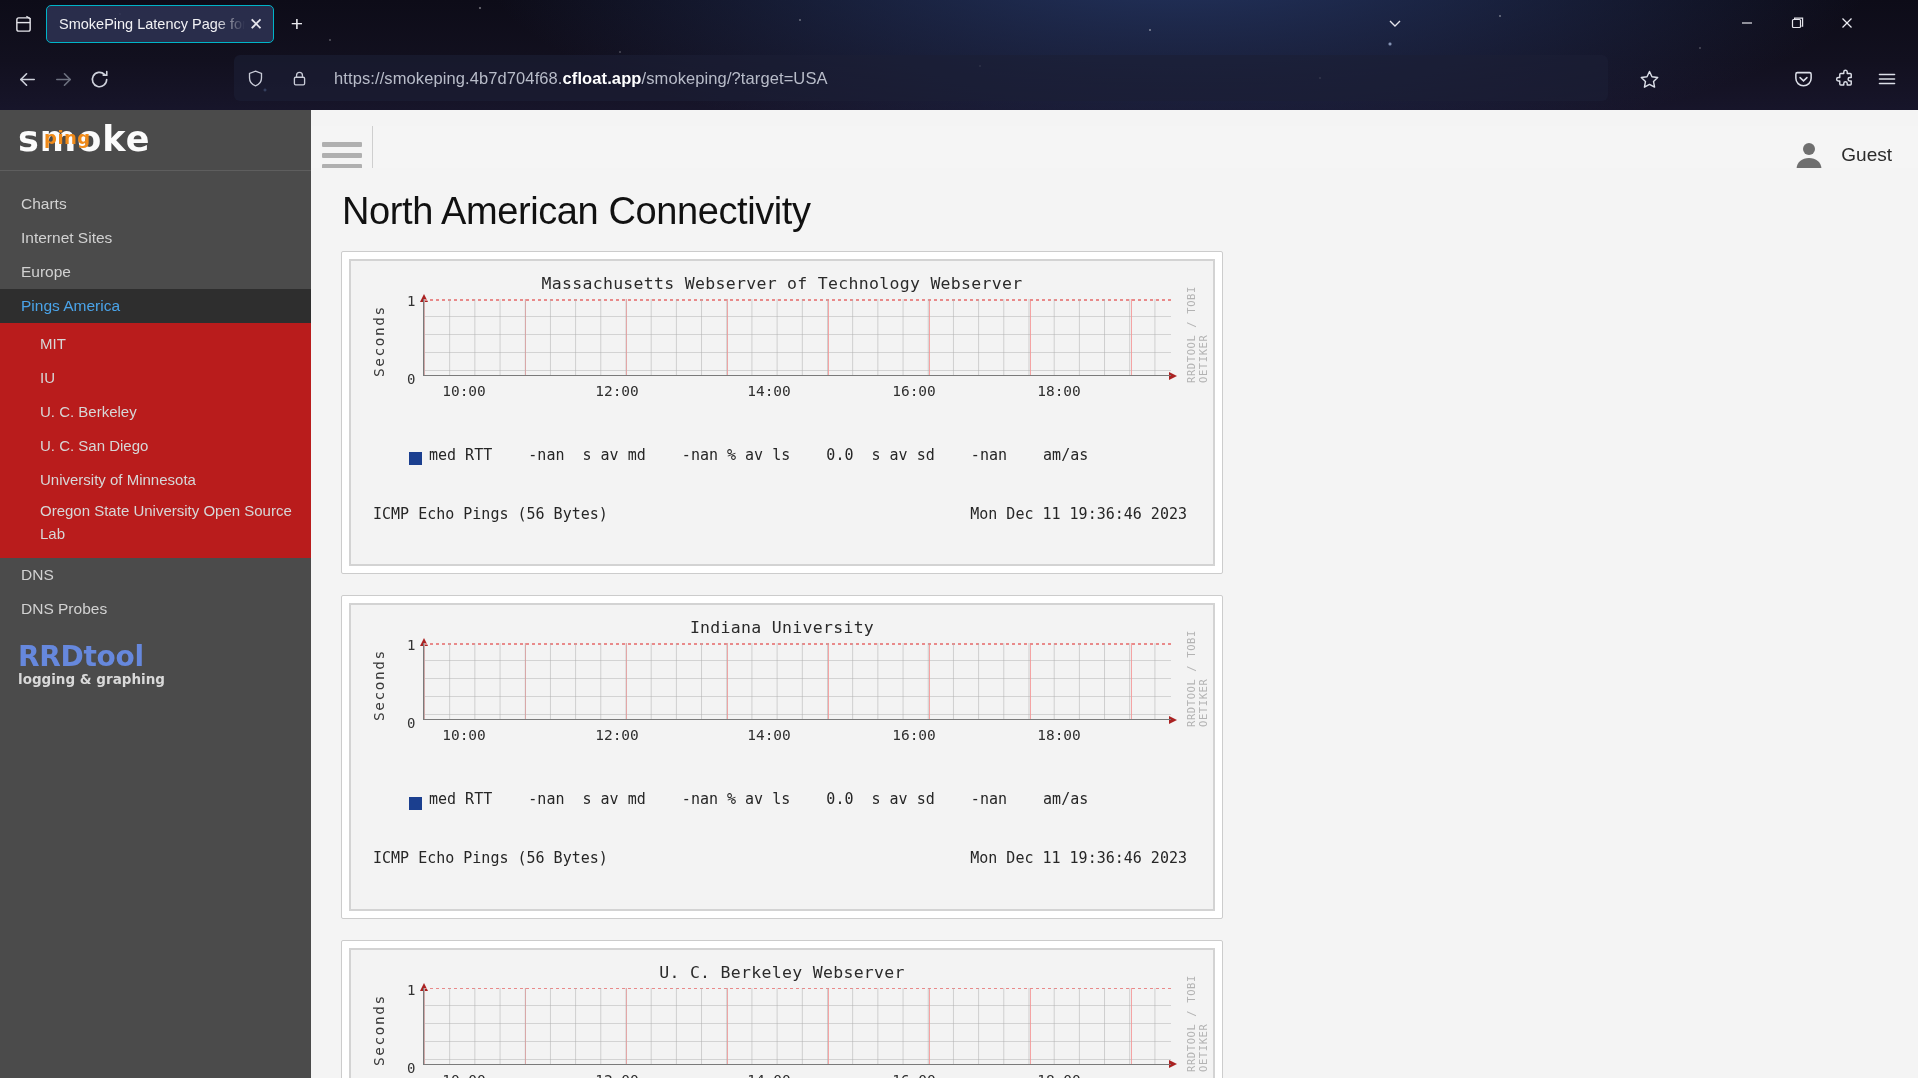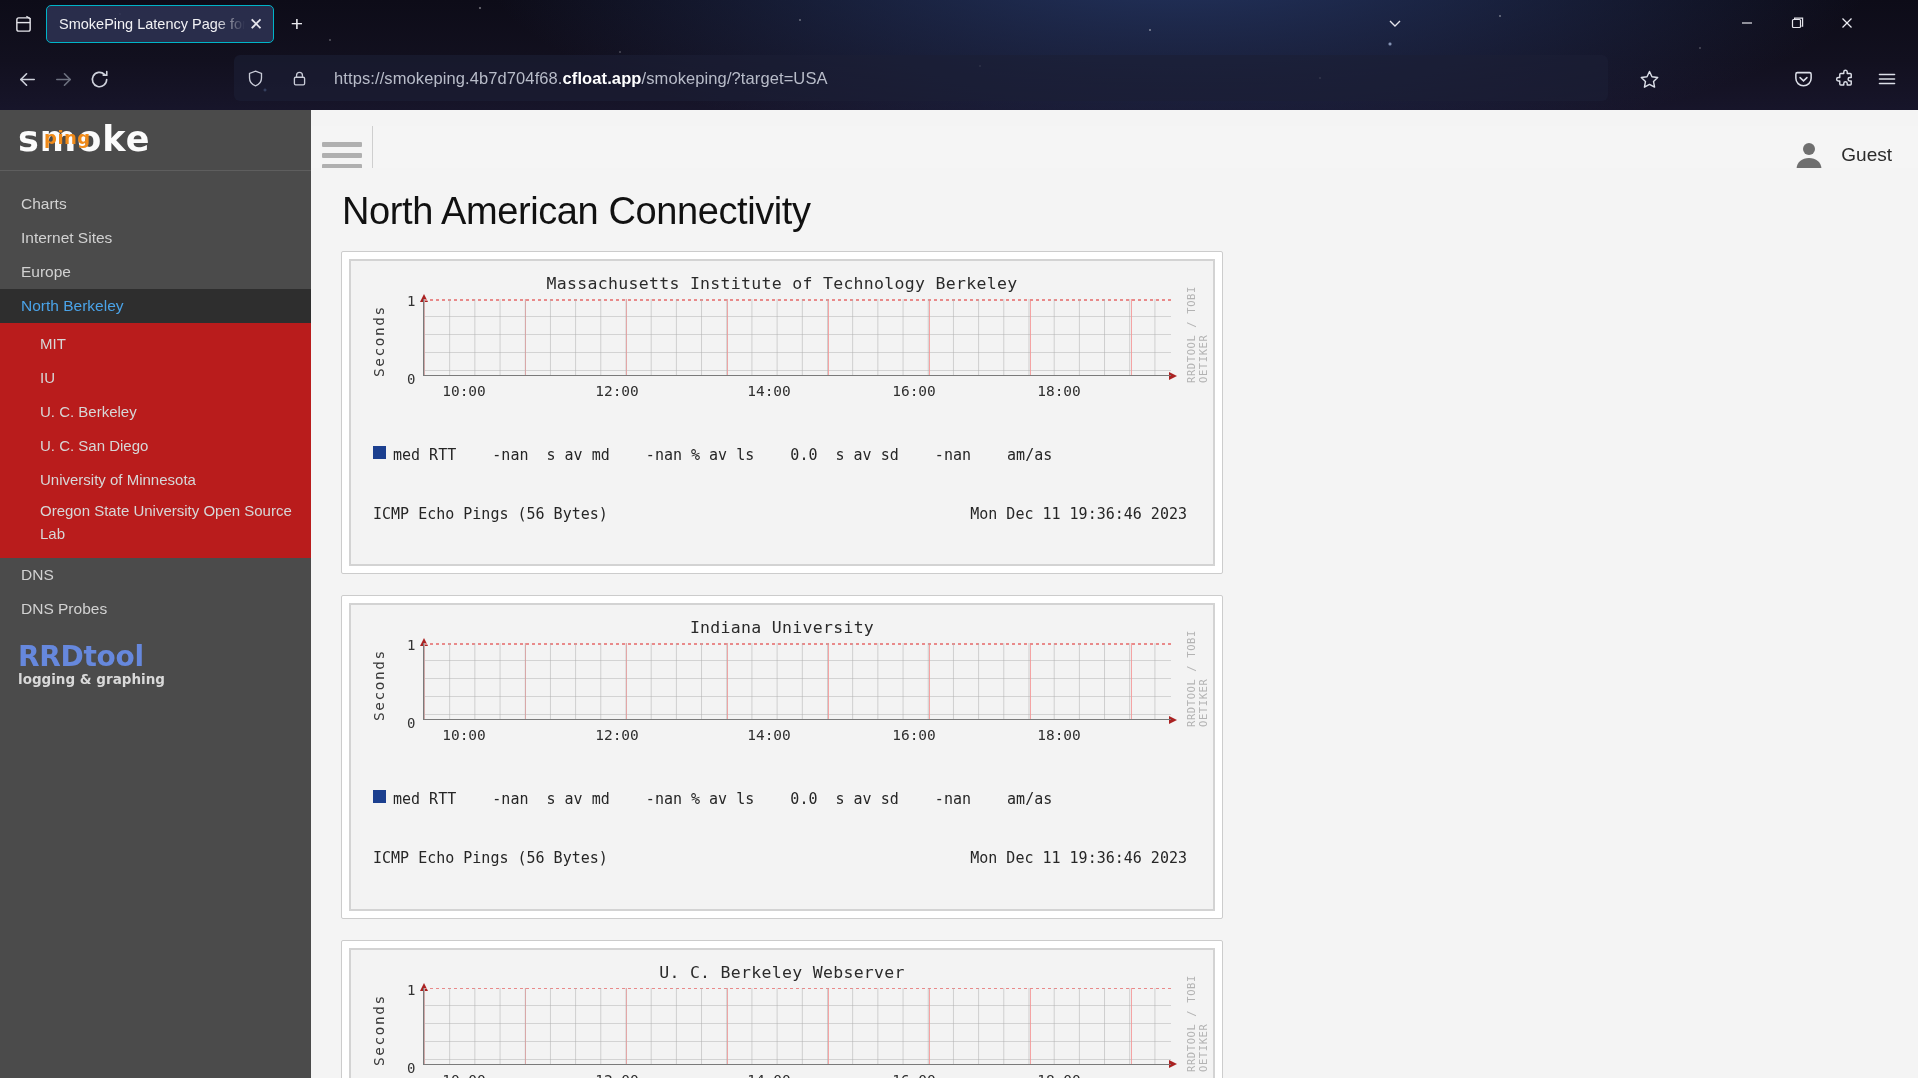--- a/index.html
+++ b/index.html
@@ -189,21 +189,21 @@
     border-top: 4.5px solid transparent; border-bottom: 4.5px solid transparent;
     border-left: 8px solid #aa2222;
   }
   .xticks { position: relative; height: 20px; margin: 0; }
   .xtick {
     position: absolute; font-family: "DejaVu Sans Mono", monospace;
     font-size: 14.5px; color: #2f2f2f; transform: translateX(-50%);
   }
   .legend { font-family: "DejaVu Sans Mono", monospace; font-size: 15px; color: #262626;
     padding: 3px 0 0 22px; white-space: pre; line-height: 1.32; }
-  .legend-row { display: flex; align-items: flex-start; }
+  .legend-row { display: flex; align-items: flex-end; margin-left: 36px; }
   .swatch { width: 13px; height: 13px; background: #1b3f8f; display: inline-block;
     margin-right: 7px; flex: 0 0 auto; }
   .legend-foot { display: flex; justify-content: space-between; padding-right: 26px; }
   .watermark {
     position: absolute; right: 4px; top: 10px; height: 112px;
     writing-mode: vertical-rl; font-family: "DejaVu Sans Mono", monospace;
     font-size: 10.5px; color: #b3b3b3; letter-spacing: .6px; transform: rotate(180deg);
   }
 </style>
 </head>
@@ -326,21 +326,21 @@
       <div class="nav-item">
         <span>Charts</span>
         </div>
       <div class="nav-item">
         <span>Internet Sites</span>
         </div>
       <div class="nav-item">
         <span>Europe</span>
         </div>
       <div class="nav-item active">
-        <span>North Berkeley</span>
+        <span>Pings America</span>
         </div>
 
       <div class="sub-list">
         <div class="sub-item">
           <span>MIT</span>
           </div>
         <div class="sub-item">
           <span>IU</span>
           </div>
         <div class="sub-item">
@@ -387,21 +387,21 @@
       <div class="user-name">Guest</div>
     </div>
   </div>
 
   <main class="content">
     <h1 class="page-title">North American Connectivity</h1>
 
     <div class="graph-card">
       <div class="graph-inner">
         <div class="watermark">RRDTOOL / TOBI OETIKER</div>
-        <div class="g-title">Massachusetts Institute of Technology Berkeley</div>
+        <div class="g-title">Massachusetts Webserver of Technology Webserver</div>
         <div class="plot-wrap">
           <div class="ylabel">Seconds</div>
           <div class="ytick top">1</div>
           <div class="ytick bot">0</div>
           <div class="axis-arrow-y"></div>
           <div class="axis-arrow-x"></div>
           <div class="plot"></div>
         </div>
         <div class="xticks">
           <span class="xtick" style="left:113px">10:00</span>

